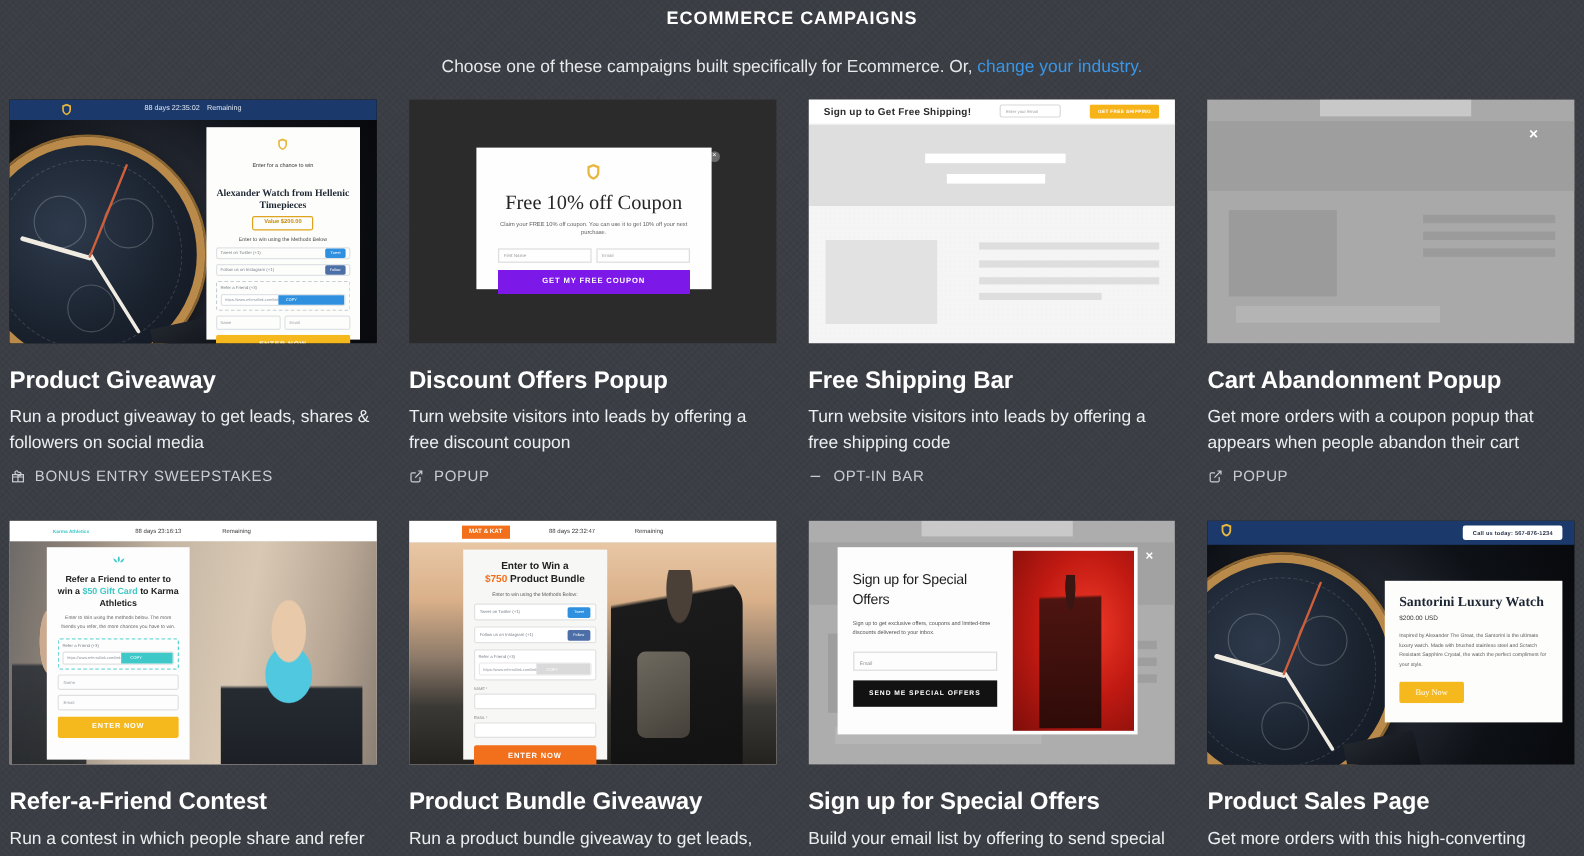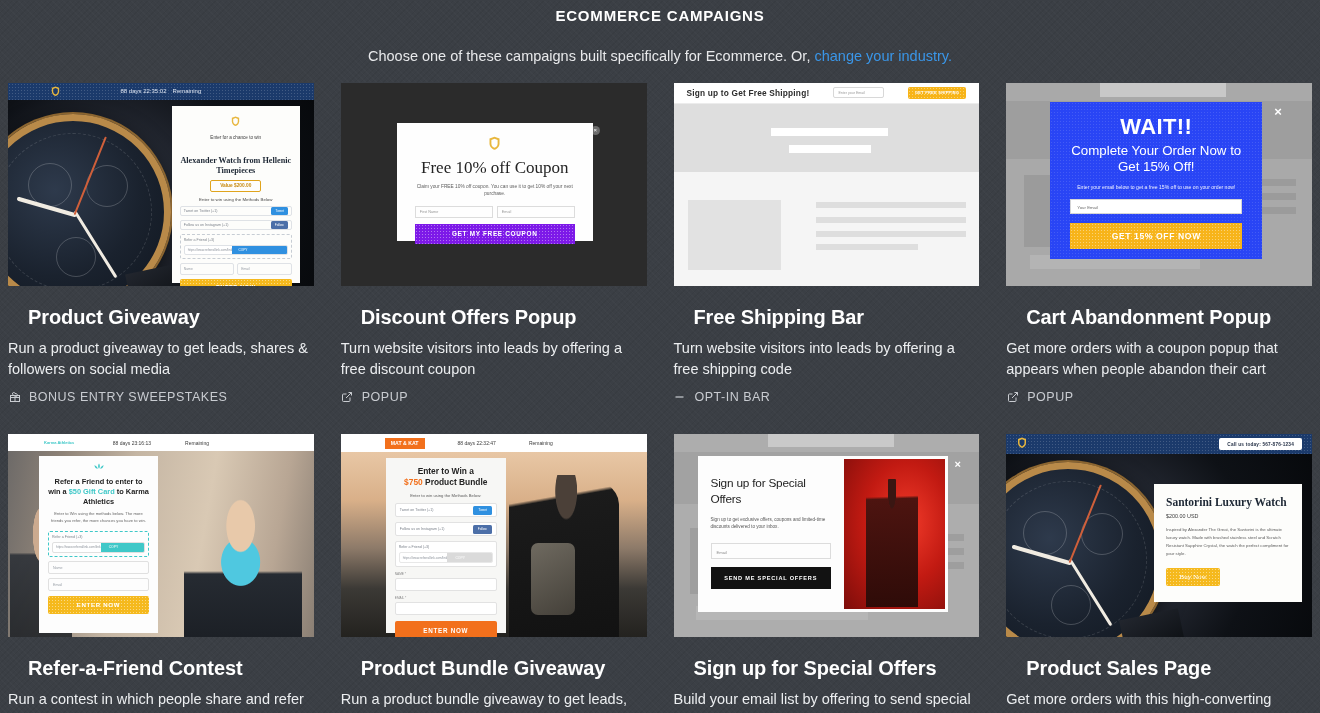--- a/index.html
+++ b/index.html
@@ -64,21 +64,20 @@
     background: #cfcfcf;
     cursor: pointer;
   }
 
   .card-title {
     font-size: 20px;
     font-weight: bold;
     margin-top: 20px;
     color: #ffffff;
     letter-spacing: -0.1px;
-    margin-left: 20px;
   }
 
   .card-desc {
     font-size: 14.5px;
     line-height: 1.48;
     margin-top: 9px;
     color: #eceef0;
     font-weight: 400;
   }
 
@@ -621,27 +620,20 @@
   <div class="campaign-card">
     <div class="card-thumb t4">
       <div class="t4-bg1"></div>
         <div class="t4-bg2"></div>
         <div class="t4-bg3"></div>
       <div class="t4-bg4"></div>
         <div class="t4-bg5"></div>
         <div class="t4-bg6"></div>
         <div class="t4-bg7"></div>
       <div class="t4-x">×</div>
-      <div class="t4-modal">
-        <div class="t4-h1">WAIT!!</div>
-        <div class="t4-h2">Complete Your Order Now to Get 15% Off!</div>
-        <div class="t4-p">Enter your email below to get a free 15% off to use on your order now!</div>
-        <div class="t4-in">Your Email</div>
-        <div class="t4-cta">GET 15% OFF NOW</div>
-      </div>
     </div>
     <div class="card-title">Cart Abandonment Popup</div>
     <div class="card-desc">Get more orders with a coupon popup that appears when people abandon their cart</div>
     <div class="card-tag">
       <span class="tag-icon">
         <svg width="12" height="12" viewBox="0 0 24 24" fill="none" stroke="#c9ccd1" stroke-width="2">
             <path d="M18 13v6a2 2 0 0 1-2 2H5a2 2 0 0 1-2-2V8a2 2 0 0 1 2-2h6"></path>
             <path d="M15 3h6v6M10 14L21 3"></path>
           </svg>
       </span>

